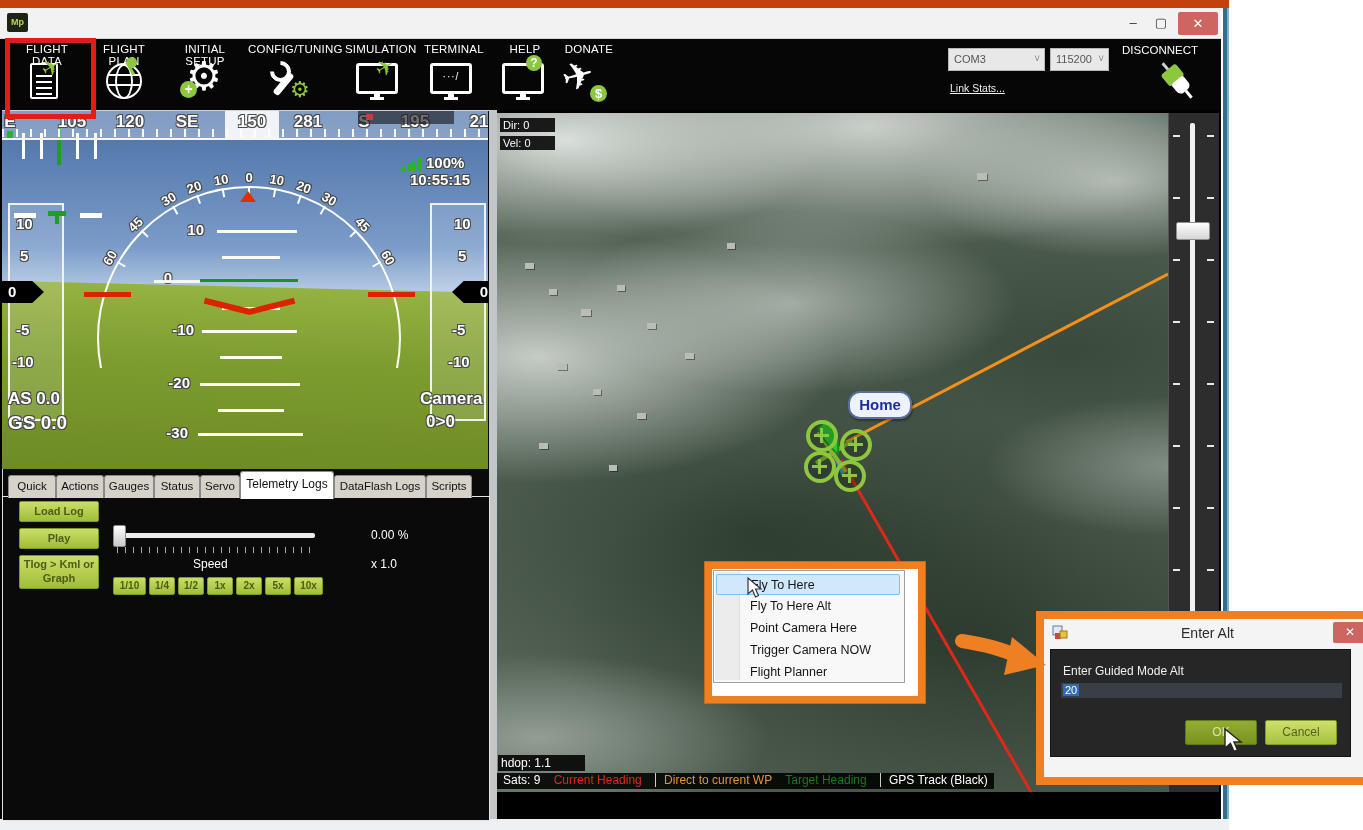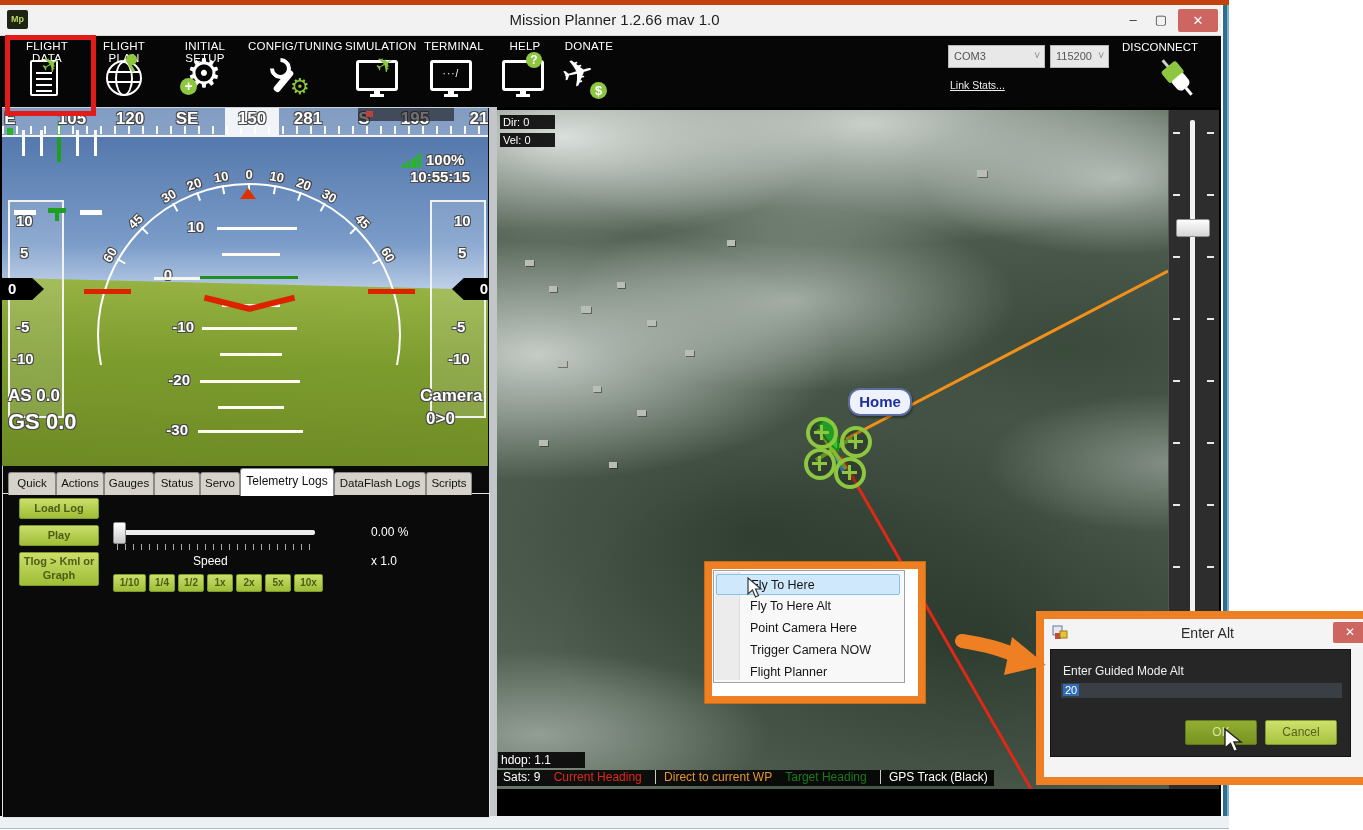--- a/index.html
+++ b/index.html
@@ -1,19 +1,19 @@
 <!DOCTYPE html>
 <html><head>
 <meta charset="utf-8">
 <style>
   html,body{margin:0;padding:0;background:#fff;}
   #stage{position:relative;width:1363px;height:830px;background:#fff;font-family:"Liberation Sans",sans-serif;overflow:hidden;}
   .abs{position:absolute;}
   
-  #win{position:absolute;left:0;top:0;width:1229px;height:823px;background:#000;border-top:5px solid #c2410c;}
+  #win{position:absolute;left:0;top:0;width:1229px;height:823px;background:#000;border-top:8px solid #c2410c;}
   #titlebar{position:absolute;left:0;top:0;width:1229px;height:30px;background:#f2f2f2;border-bottom:1px solid #d8d8d8;}
   #title{position:absolute;left:0;top:6px;width:1229px;text-align:center;font-size:15px;color:#1d1d1d;}
   .winbtn{position:absolute;top:7px;font-size:13px;color:#333;text-align:center;cursor:default;}
   #btn-close{left:1178px;top:4px;width:40px;height:23px;background:#cd6661;border-radius:2px;color:#fff;line-height:23px;font-size:13px;}
   
   #menubar{position:absolute;left:0;top:31px;width:1229px;height:71px;background:#060606;}
   .menu-item{position:absolute;top:4px;color:#fff;font-size:11.5px;letter-spacing:.2px;text-align:center;}
   .micon{position:absolute;top:20px;width:54px;height:46px;}
   .doc{position:absolute;left:12px;top:4px;width:24px;height:32px;border:2px solid #fff;border-radius:2px;
        background:repeating-linear-gradient(180deg,transparent 0 4px,#fff 4px 6px);background-size:16px 100%;background-position:4px 6px;background-repeat:no-repeat;}
@@ -139,21 +139,20 @@
   svg{display:block;}
 </style>
 </head>
 <body>
 
 <div id="stage">
 <div id="win">
 
   <div id="titlebar">
     <div class="abs" style="left:7px;top:5px;width:21px;height:19px;background:#1e2414;border-radius:2px;color:#bcd65a;font-size:9px;font-weight:bold;text-align:center;line-height:19px;">Mp</div>
-    <div id="title">Mission Planner 1.2.66 mav 1.0</div>
     <div class="winbtn" style="left:1122px;width:22px;">–</div>
     <div class="winbtn" style="left:1150px;width:22px;">▢</div>
     <div class="winbtn" id="btn-close">✕</div>
   </div>
 
   <div id="menubar">
     <div class="menu-item" style="left:11px;width:72px;"><span>FLIGHT DATA</span></div>
     <div class="micon" style="left:18px;">
           <div class="doc"></div>
           <div class="plane abs" style="left:24px;top:-2px;transform:rotate(-30deg);">✈</div>
@@ -308,21 +307,21 @@
     <div id="batbars" class="abs" style="left:400px;top:46px;width:22px;height:14px;">
       <i style="left:0;height:4px;"></i>
           <i style="left:5px;height:7px;"></i>
           <i style="left:10px;height:10px;"></i>
           <i style="left:15px;height:14px;"></i>
     </div>
     <div class="hudtxt abs" style="left:424px;top:43px;font-size:15px;">100%</div>
     <div class="hudtxt abs" style="left:408px;top:60px;font-size:15px;">10:55:15</div>
 
     <div class="hudtxt abs" style="left:6px;top:278px;font-size:17px;">AS 0.0</div>
-    <div class="hudtxt abs" style="left:6px;top:301px;font-size:22px;">GS 0.0</div>
+    <div class="hudtxt abs" style="left:6px;top:301px;font-size:19px;">GS 0.0</div>
     <div class="hudtxt abs" style="left:418px;top:278px;font-size:17px;">Camera</div>
     <div class="hudtxt abs" style="left:424px;top:301px;font-size:17px;">0&gt;0</div>
 
     <div id="compass">
       <div id="hdgbox"></div>
       <div class="cmp hudtxt" style="left:-14px;">E</div>
       <div class="cmp hudtxt" style="left:48px;">105</div>
       <div class="cmp hudtxt" style="left:106px;">120</div>
       <div class="cmp hudtxt" style="left:163px;">SE</div>
       <div class="cmp hudtxt" style="left:228px;">150</div>

